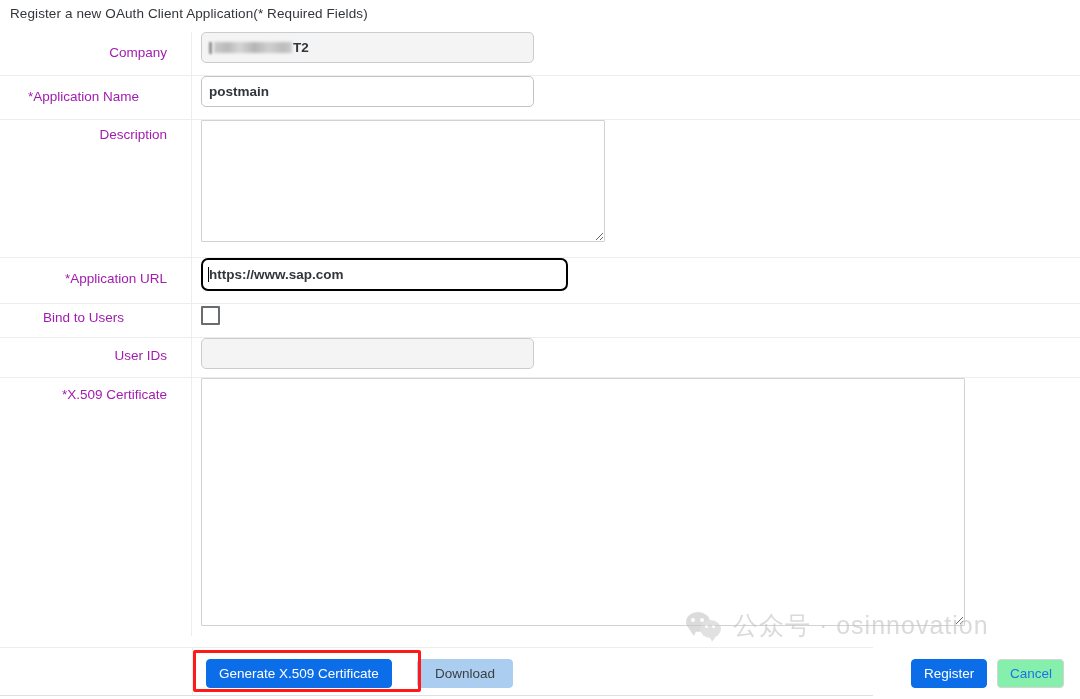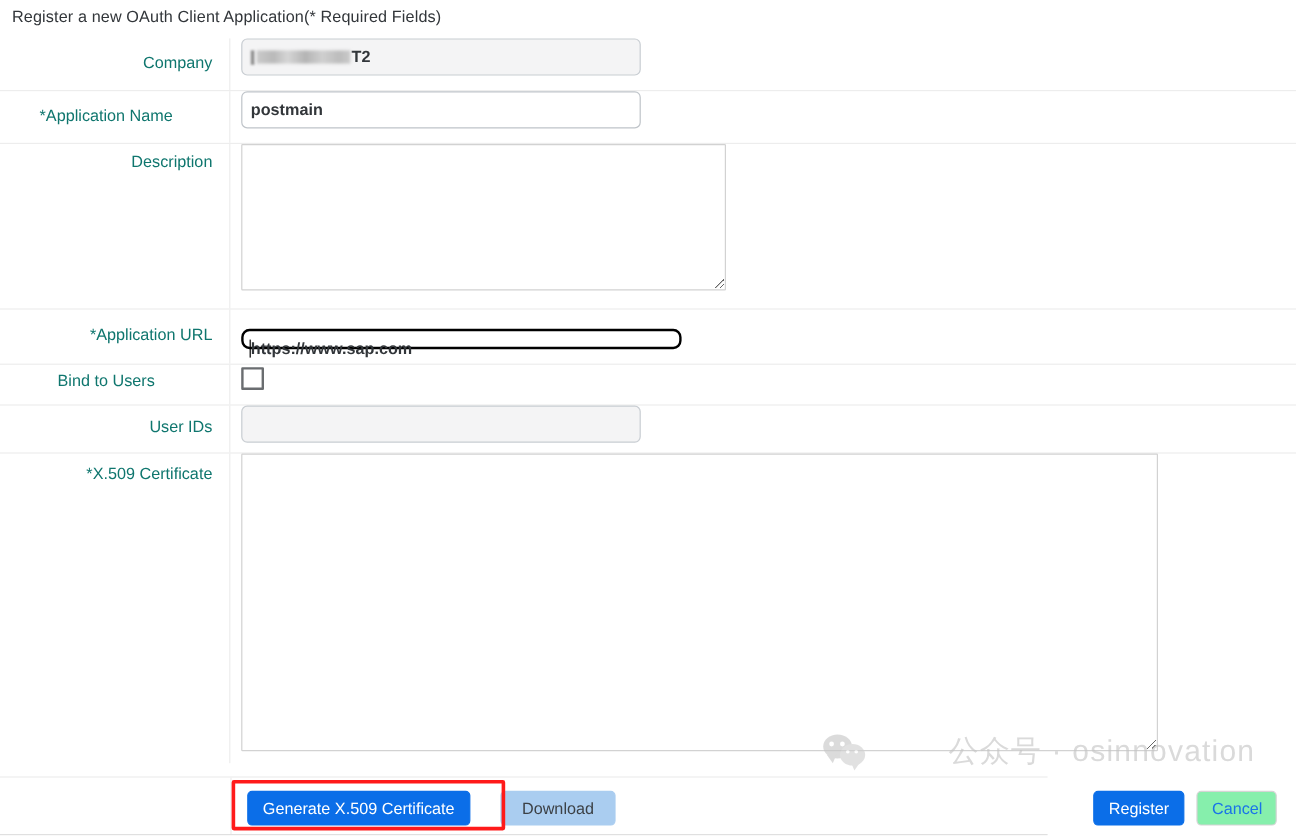--- a/index.html
+++ b/index.html
@@ -42,23 +42,23 @@
     box-sizing: border-box;
     display: flex;
     align-items: flex-start;
   }
   .label-cell {
     width: 192px;
     min-width: 192px;
     box-sizing: border-box;
     border-right: 1px solid #ededed;
     text-align: right;
-    padding-right: 14px;
+    padding-right: 24px;
     font-size: 13.5px;
-    color: #0f766e;
+    color: #a21caf;
     white-space: nowrap;
     align-self: stretch;
   }
   .field-cell {
     flex: 1;
     box-sizing: border-box;
     padding-left: 9px;
   }
 
   
@@ -124,25 +124,24 @@
     background: #8f8f8f;
     filter: blur(1.1px);
     margin-right: 2px;
   }
 
   
   .input.focused {
     border: 2px solid #000000;
     border-radius: 7px;
     width: 367px;
-    height: 17px;
+    height: 33px;
     line-height: 29px;
     padding-left: 5px;
     position: relative;
-    margin-top: 16px;
   }
   .caret {
     display: inline-block;
     width: 1px;
     height: 15px;
     background: #000;
     vertical-align: -3px;
     margin-right: 0px;
   }
 
@@ -241,21 +240,20 @@
   .watermark {
     position: absolute;
     left: 686px;
     top: 604px;
     width: 360px;
     height: 42px;
     display: flex;
     align-items: center;
     pointer-events: none;
     opacity: 0.62;
-    justify-content: space-between;
   }
   .wm-logo { position: relative; width: 40px; height: 28px; margin-right: 7px; flex: none; }
   .wm-bubble-a, .wm-bubble-b {
     position: absolute;
     background: #c6c6c6;
     border-radius: 50%;
   }
   .wm-bubble-a { width: 24px; height: 20px; left: 0;  top: 1px; }
   .wm-bubble-b { width: 21px; height: 18px; left: 14px; top: 9px; background: #d0d0d0; }
   .wm-bubble-a:after {

